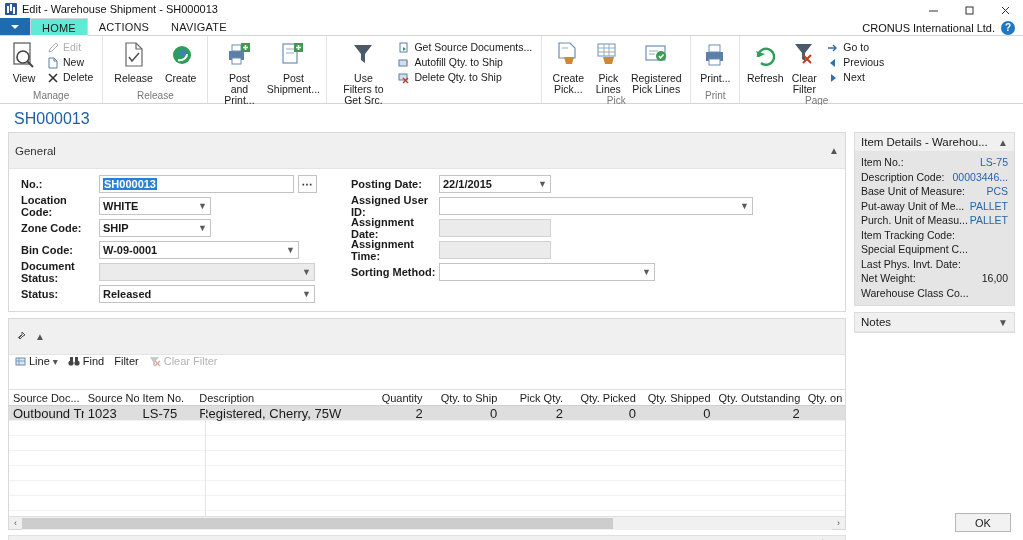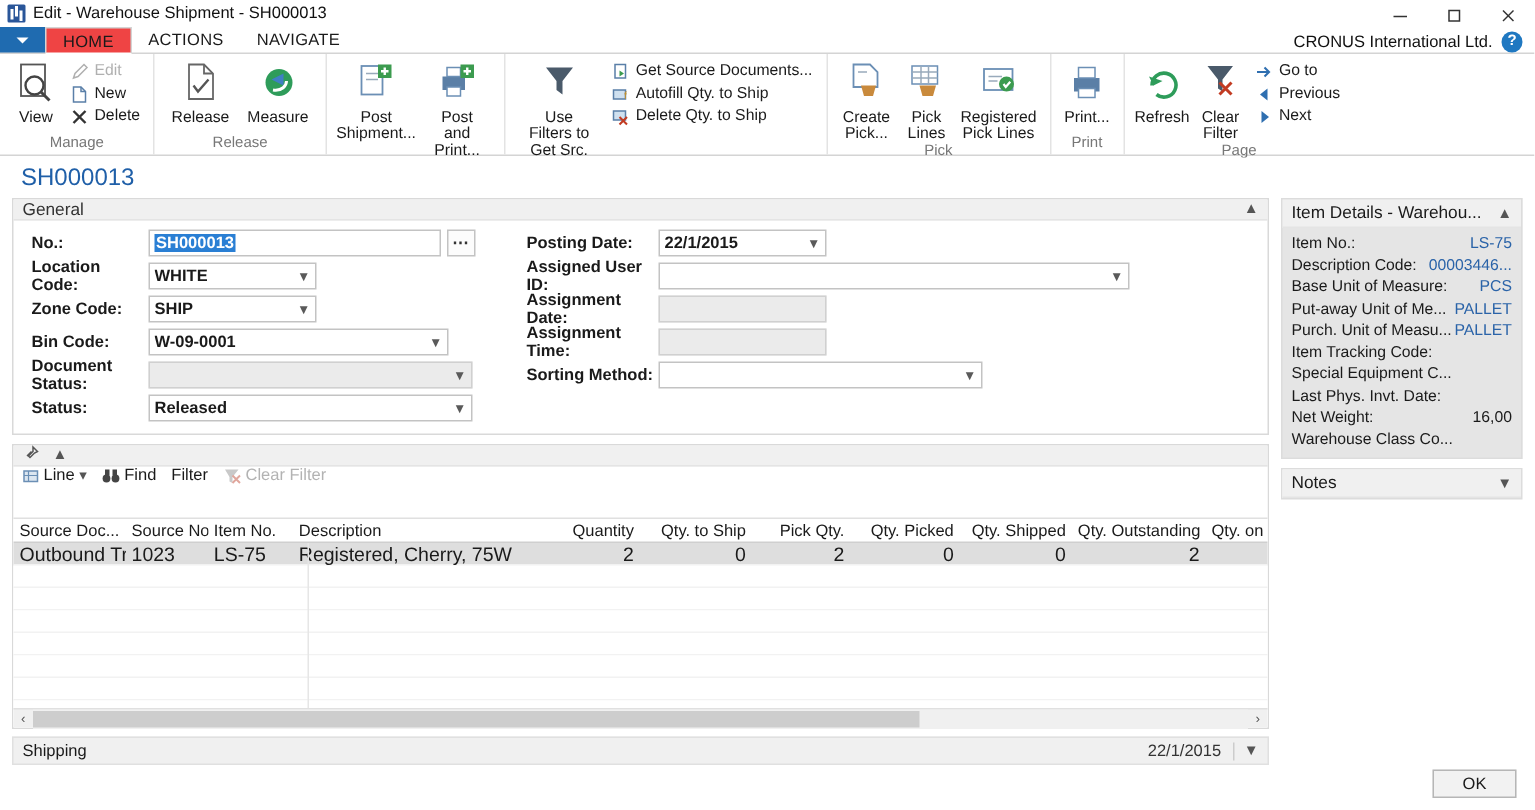--- a/index.html
+++ b/index.html
@@ -25,21 +25,21 @@
   .win-ctl { position:absolute; right:0; top:0; display:flex; }
   .win-btn { width:36px; height:20px; display:flex; align-items:center; justify-content:center;
              font-size:12px; color:#333; }
   .win-btn svg { display:block; }
 
   
   .tabbar { height:18px; display:flex; align-items:flex-end; background:#fff; position:relative; }
   .tab-dd { width:30px; height:18px; background:#1f6bb0; display:flex; align-items:center; justify-content:center; }
   .tab-dd .caret { width:0;height:0;border-left:4px solid transparent;border-right:4px solid transparent;border-top:4px solid #fff; }
   .tab { padding:2px 11px 3px; font-size:11px; color:#1a1a1a; letter-spacing:.2px; height:18px; line-height:14px; }
-  .tab.active { background:#ef4444; border:1px solid #d4d4d4; border-bottom:1px solid #fff; position:relative; z-index:3;text-align:right; }
+  .tab.active { background:#5eead4; border:1px solid #d4d4d4; border-bottom:1px solid #fff; position:relative; z-index:3;text-align:right; }
   .tabbar-rule { position:absolute; left:0; right:0; bottom:0; height:1px; background:#d4d4d4; }
   .company { position:absolute; right:28px; top:22px; font-size:11px; color:#111; }
   .help-icon { position:absolute; right:8px; top:21px; width:14px; height:14px; border-radius:50%;
                background:#1f78c1; color:#fff; font-size:10px; font-weight:bold; text-align:center; line-height:14px; }
 
   
   .ribbon { height:68px; border-bottom:1px solid #d4d4d4; display:flex; align-items:stretch; background:#fff; position:relative; }
   .rgroup { display:flex; flex-direction:column; position:relative; padding:3px 5px 0; }
   .rgroup + .rgroup { border-left:1px solid #e3e3e3; }
   .rgroup-items { display:flex; align-items:flex-start; flex:1; }
@@ -54,21 +54,21 @@
   
   .page { position:absolute; left:0; top:105px; right:0; bottom:0; background:#fff; }
   .doc-title { color:#1f5fa8; font-size:16px; padding:5px 0 4px 14px; }
 
   .content { display:flex; padding:0 8px 0 8px; gap:8px; align-items:flex-start; }
   .left-col { width:838px; flex:none; }
   .right-col { width:161px; flex:none; }
 
   
   .ftab { border:1px solid #d9d9d9; background:#fff; }
-  .ftab-head { height:14px; background:#f0f0f0; display:flex; align-items:center; padding:0 6px;
+  .ftab-head { height:36px; background:#f0f0f0; display:flex; align-items:center; padding:0 6px;
                font-size:11.5px; color:#333; border-bottom:1px solid #e4e4e4; }
   .ftab-head .ttl { flex:1; }
   .chev { font-size:10px; color:#555; }
 
   .gen-body { display:flex; padding:6px 0 8px 0;font-weight:bold; }
   .gen-col { display:flex; flex-direction:column; gap:4px; }
   .gen-col.c1 { width:330px; padding-left:12px; }
   .gen-col.c2 { width:420px; padding-left:12px; }
   .frow { display:flex; align-items:center; height:18px; }
   .flabel { width:78px; font-size:11px; color:#1a1a1a; flex:none; }
@@ -230,51 +230,51 @@
         <span class="lbl">Release</span>
       </div>
       <div class="bigbtn">
         <span class="ic">
           <svg width="26" height="30" viewBox="0 0 26 30">
             <circle cx="14" cy="14" r="9" fill="#2e9c5a"></circle>
             <path d="M17 8l-8 4 8 4z" fill="#3f7fc4"></path>
             <path d="M10 19c6 1 9-3 9-6" fill="none" stroke="#fff" stroke-width="2"></path>
           </svg>
         </span>
-        <span class="lbl">Measure</span>
+        <span class="lbl">Create</span>
       </div>
     </div>
     <div class="rgroup-label">Release</div>
   </div>
 
   <div class="rgroup">
     <div class="rgroup-items">
+      <div class="bigbtn" style="width:52px">
+        <span class="ic">
+          <svg width="28" height="30" viewBox="0 0 28 30">
+            <rect x="4" y="10" width="15" height="9" fill="#5b7fa6"></rect>
+            <rect x="7" y="4" width="9" height="6" fill="#fff" stroke="#6b8fb5" stroke-width="1"></rect>
+            <rect x="7" y="17" width="9" height="6" fill="#fff" stroke="#6b8fb5" stroke-width="1"></rect>
+            <rect x="16" y="2" width="9" height="9" fill="#3c9b4f"></rect>
+            <path d="M20.5 4v5M18 6.5h5" stroke="#fff" stroke-width="1.6"></path>
+          </svg>
+        </span>
+        <span class="lbl">Post and Print...</span>
+      </div>
       <div class="bigbtn" style="width:56px">
         <span class="ic">
           <svg width="28" height="30" viewBox="0 0 28 30">
             <rect x="4" y="3" width="14" height="19" fill="#fff" stroke="#6b8fb5" stroke-width="1.2"></rect>
             <line x1="7" y1="8" x2="15" y2="8" stroke="#9ab" stroke-width="1"></line>
             <line x1="7" y1="12" x2="15" y2="12" stroke="#9ab" stroke-width="1"></line>
             <rect x="15" y="2" width="9" height="9" fill="#3c9b4f"></rect>
             <path d="M19.5 4v5M17 6.5h5" stroke="#fff" stroke-width="1.6"></path>
           </svg>
         </span>
         <span class="lbl">Post Shipment...</span>
-      </div>
-      <div class="bigbtn" style="width:52px">
-        <span class="ic">
-          <svg width="28" height="30" viewBox="0 0 28 30">
-            <rect x="4" y="10" width="15" height="9" fill="#5b7fa6"></rect>
-            <rect x="7" y="4" width="9" height="6" fill="#fff" stroke="#6b8fb5" stroke-width="1"></rect>
-            <rect x="7" y="17" width="9" height="6" fill="#fff" stroke="#6b8fb5" stroke-width="1"></rect>
-            <rect x="16" y="2" width="9" height="9" fill="#3c9b4f"></rect>
-            <path d="M20.5 4v5M18 6.5h5" stroke="#fff" stroke-width="1.6"></path>
-          </svg>
-        </span>
-        <span class="lbl">Post and Print...</span>
       </div>
     </div>
     <div class="rgroup-label">Posting</div>
   </div>
 
   <div class="rgroup">
     <div class="rgroup-items">
       <div class="bigbtn" style="width:62px">
         <span class="ic">
           <svg width="26" height="30" viewBox="0 0 26 30">

